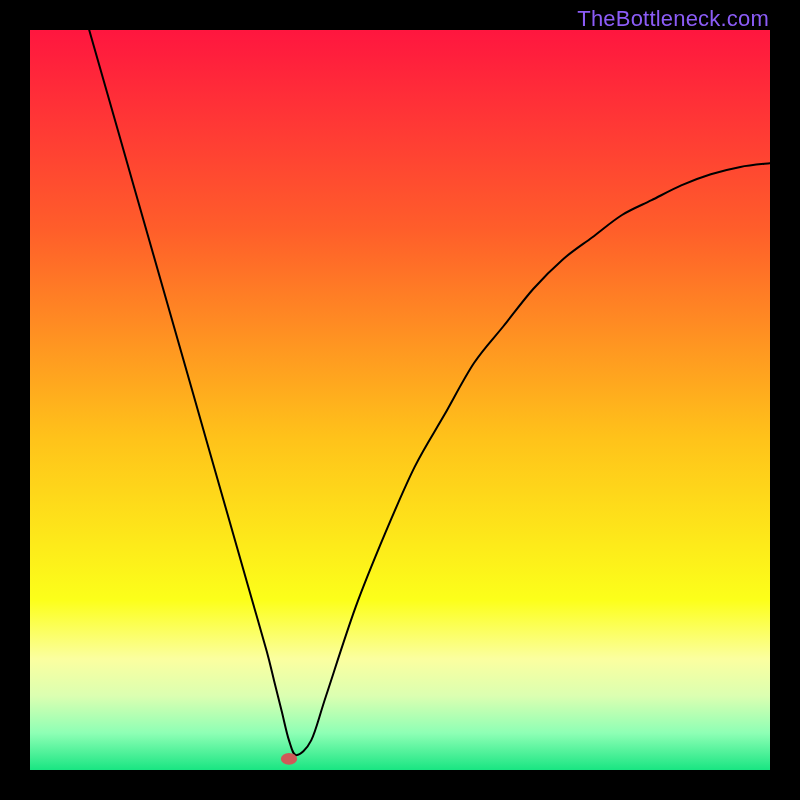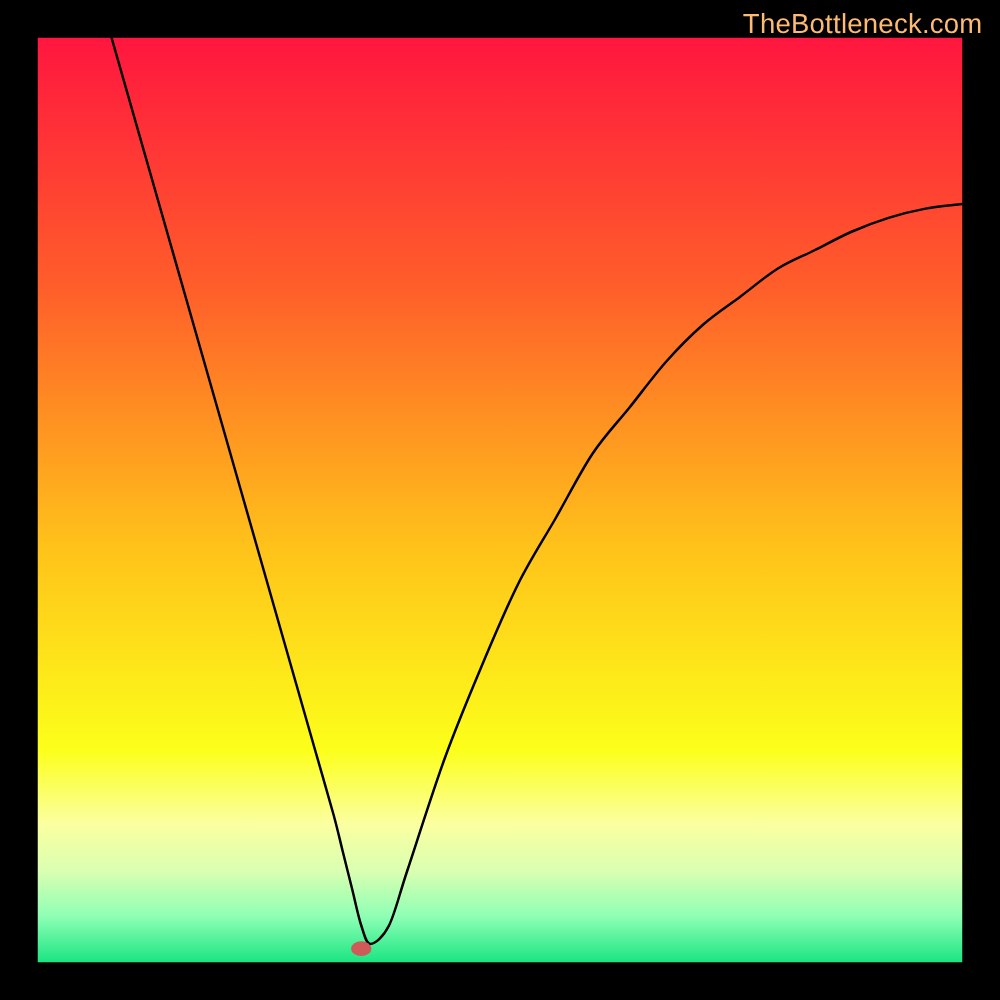--- a/index.html
+++ b/index.html
@@ -25,22 +25,22 @@
     height: 740px;
   }
   .plot-area svg {
     display: block;
     width: 740px;
     height: 740px;
   }
   .attribution {
     position: absolute;
     top: 6px;
-    right: 14px;
-    color: #fdba74;
+    right: 31px;
+    color: #8b5cf6;
     font-size: 22px;
     font-weight: 400;
     letter-spacing: 0.2px;
     user-select: none;
   }
 </style>
 </head>
 <body>
 
 <div class="frame">

